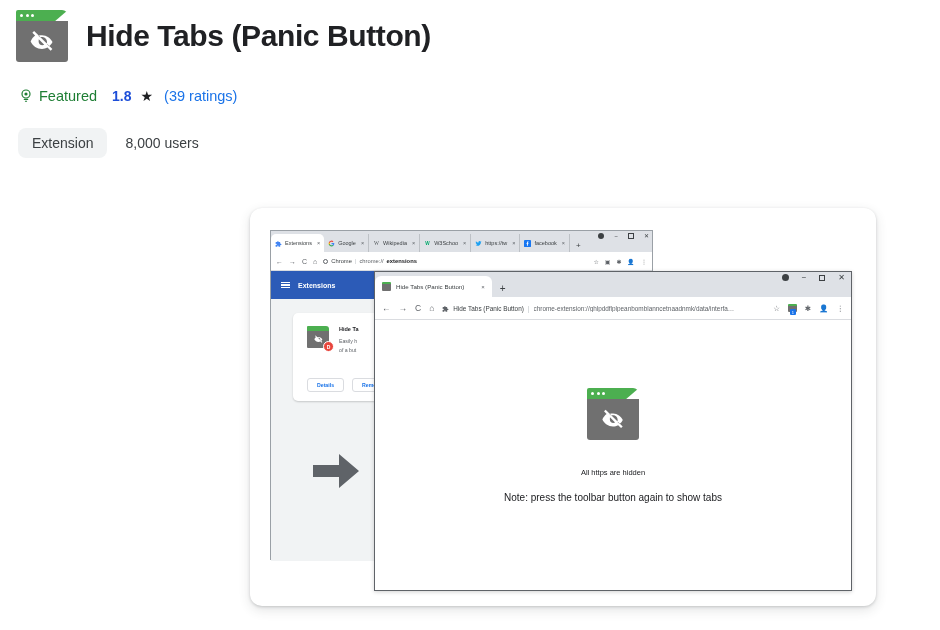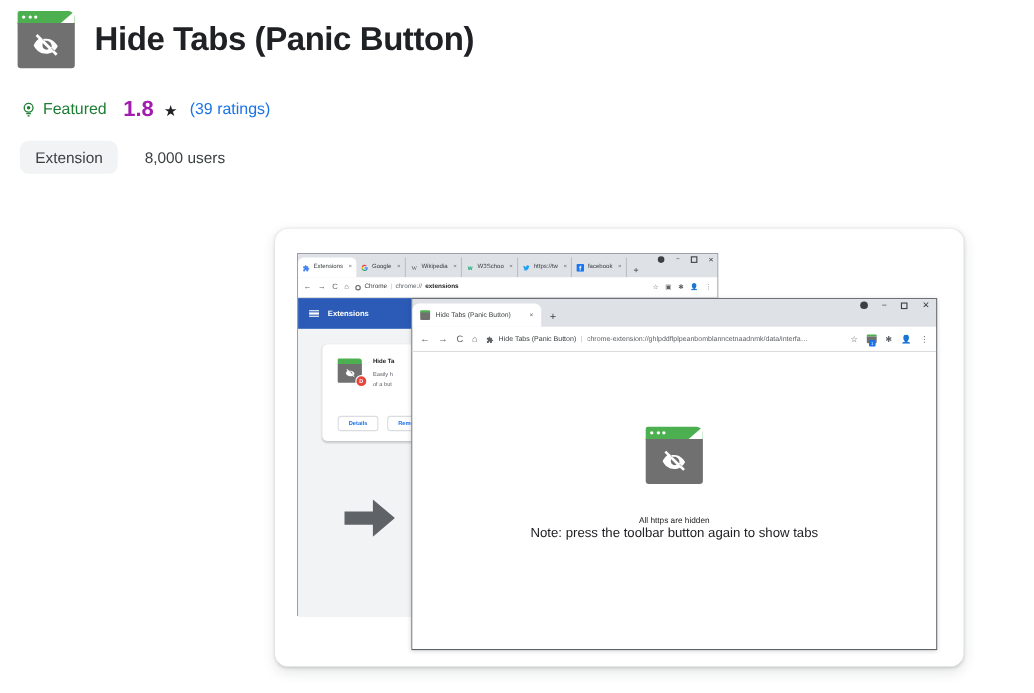--- a/index.html
+++ b/index.html
@@ -32,26 +32,26 @@
     display:flex; align-items:center; justify-content:center;
   }
   .eye-svg { width:30px; height:30px; display:block; }
 
   .page-title { font-size:30px; font-weight:bold; letter-spacing:-0.4px; color:#202124; white-space:nowrap; }
 
   
   .meta-row { position:absolute; left:18px; top:88px; display:flex; align-items:center; gap:8px; font-size:14.5px; }
   .featured-badge { display:flex; align-items:center; gap:5px; color:#1e7e34; font-weight:500; }
   .featured-badge .fb-icon { width:16px; height:16px; display:block; }
-  .rating-val { font-weight:bold; color:#a21caf; margin-left:7px; font-size:20px; }
+  .rating-val { font-weight:bold; color:#1d4ed8; margin-left:7px; font-size:14px; }
   .star { color:#202124; font-size:14px; margin-left:1px; }
   .ratings-link { color:#1a73e8; margin-left:3px; font-size:14.5px; cursor:pointer; }
 
   
-  .chip-row { position:absolute; left:18px; top:128px; display:flex; align-items:center; gap:16px; }
+  .chip-row { position:absolute; left:18px; top:128px; display:flex; align-items:center; gap:10px; }
   .chip {
     background:#f1f3f4; border-radius:8px; padding:7px 14px;
     font-size:14px; color:#3c4043; white-space:nowrap;
   }
   .users-text { font-size:14px; color:#3c4043; margin-left:8px; }
 
   
   .shot-card {
     position:absolute; left:250px; top:208px; width:626px; height:398px;
     background:#ffffff; border-radius:12px;
@@ -154,21 +154,21 @@
     height:270px; background:#ffffff; display:flex; flex-direction:column;
     align-items:center; justify-content:flex-start; padding-top:68px;
   }
   .page-icon { width:52px; height:52px; position:relative; }
   .page-icon .pi-top { position:absolute; left:0; top:0; width:52px; height:12px; background:#4caf50; border-radius:2px 6px 0 0; }
   .page-icon .pi-top::after{ content:""; position:absolute; right:0; top:0; width:14px; height:12px; background:#ffffff; clip-path: polygon(100% 0, 100% 100%, 0 100%); }
   .page-icon .pi-dots { position:absolute; left:4px; top:3.5px; display:flex; gap:2.5px; }
   .page-icon .pi-dots i { width:3px; height:3px; border-radius:50%; background:#fff; display:block; }
   .page-icon .pi-body { position:absolute; left:0; top:11px; width:52px; height:41px; background:#707070; border-radius:0 0 3px 3px; display:flex; align-items:center; justify-content:center; }
   .msg-main { margin-top:28px; font-size:7.5px; color:#202124; }
-  .msg-note { font-size:12px; color:#202124; }
+  .msg-note { margin-top:15px; font-size:10px; color:#202124; }
 </style>
 </head>
 <body>
 
 <div class="header">
   <div class="app-icon">
     <div class="win-top">
       <div class="win-dots">
           <i></i>
           <i></i>

